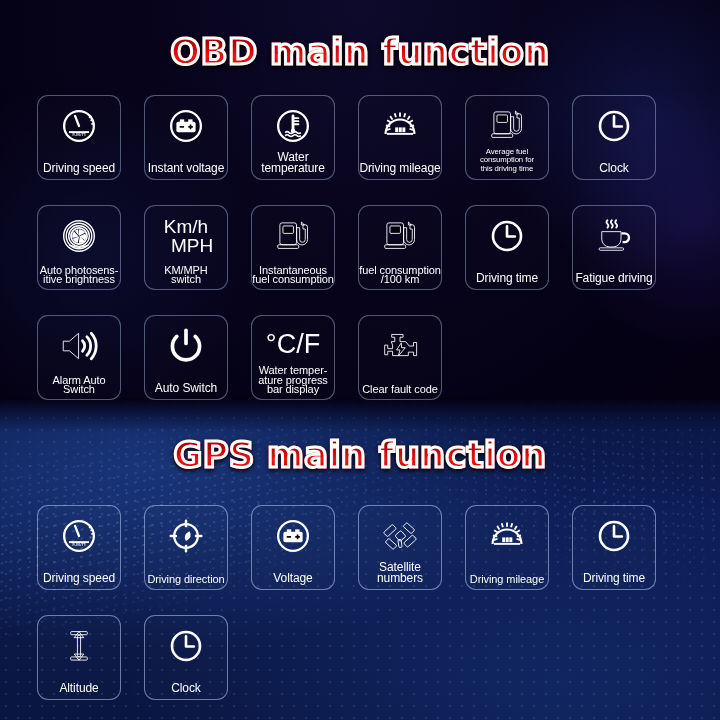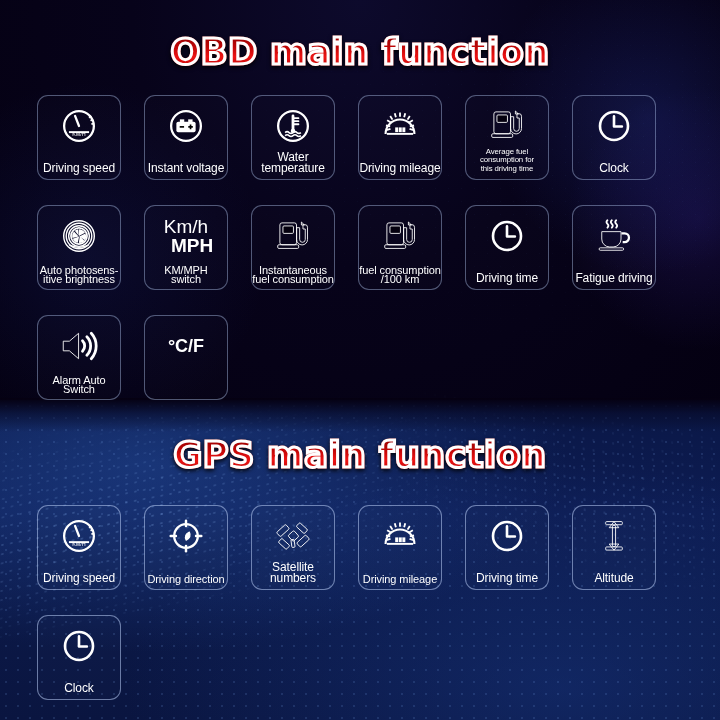--- a/index.html
+++ b/index.html
@@ -103,22 +103,22 @@
     height:45px;width:100%;
     display:flex;align-items:center;justify-content:center;
     color:#ffffff;
   }
   .ico svg{display:block;}
   .ico.text-ico{
     flex-direction:column;color:#fff;line-height:1.0;
     font-family:"Liberation Sans", sans-serif;
   }
   .kmh{font-size:19px;font-weight:400;letter-spacing:0px;}
-  .mph{font-size:19px;font-weight:700;letter-spacing:0px;margin-left:12px;}
-  .cf{font-size:18px;font-weight:700;}
+  .mph{font-size:19px;font-weight:400;letter-spacing:0px;margin-left:12px;}
+  .cf{font-size:27px;font-weight:400;}
 
   .lbl{
     margin-top:auto;margin-bottom:5px;
     width:84px;text-align:center;
     color:#ffffff;
     font-size:12px;line-height:11px;
     font-family:"Liberation Sans", sans-serif;
     white-space:pre-line;
     letter-spacing:-.1px;
   }
@@ -326,24 +326,45 @@
       <g fill="none" stroke="#fff" stroke-linecap="round">
         <path d="M28 18 a8.5 8.5 0 0 1 0 12" stroke-width="3.2"></path>
         <path d="M33 13.5 a15 15 0 0 1 0 21" stroke-width="3.2"></path>
         <path d="M38 9.5 a21.5 21.5 0 0 1 0 29" stroke-width="3.2"></path>
       </g>
     </svg>
         </div>
         <div class="lbl sm">Alarm Auto
 Switch</div>
       </div>
+      <div class="card" id="obd-card-14">
+        <div class="ico">
+          <svg xmlns="http://www.w3.org/2000/svg" viewBox="0 0 48 48" width="42" height="42" fill="none" stroke="#fff" stroke-width="4.2" stroke-linecap="round">
+      <path d="M13.5 13 A15.5 15.5 0 1 0 34.5 13"></path>
+      <path d="M24 6 v15"></path>
+    </svg>
+        </div>
+        <div class="lbl">Auto Switch</div>
+      </div>
       <div class="card" id="obd-card-15">
         <div class="ico text-ico">
           <div class="cf">°C/F</div>
         </div>
+        <div class="lbl sm">Water temper-
+ature progress
+bar display</div>
+      </div>
+      <div class="card" id="obd-card-16">
+        <div class="ico">
+          <svg xmlns="http://www.w3.org/2000/svg" viewBox="0 0 48 48" width="42" height="42" fill="none" stroke="#fff">
+      <path d="M14 19 h4 v-5 h-3.5 v-3.2 h13 V14 H24 v5 h6.5 l4 5 h5 v-4 h3.5 v15 h-3.5 v-4 h-6 v4 h-18 v-5 h-5.5 v4 H6.5 v-11 H10 v4 h5.5 v-4 z"></path>
+      <path d="M25.5 20.5 l-5.5 8 h4 l-2 7 8 -9.5 h-4.2 z" fill="#04000e"></path>
+    </svg>
+        </div>
+        <div class="lbl sm">Clear fault code</div>
       </div>
     </div>
 
   <div class="title" id="gps-title">GPS main function</div>
   <div class="grid" id="gps-grid">
       <div class="card" id="gps-card-0">
         <div class="ico">
           <svg xmlns="http://www.w3.org/2000/svg" viewBox="0 0 48 48" width="42" height="42" fill="none" stroke="#fff" stroke-width="2.6">
       <circle cx="24" cy="24" r="17"></circle>
       <path d="M24 24 L19.5 12.5" stroke-width="2.6" stroke-linecap="round"></path>
@@ -365,20 +386,33 @@
       <g stroke-width="2.8" stroke-linecap="round">
         <path d="M24 6.5 v6"></path>
               <path d="M24 35.5 v6"></path>
         <path d="M6.5 24 h6"></path>
               <path d="M35.5 24 h6"></path>
       </g>
       <path d="M27.8 19.5 q2.8 6 -3.6 9.2 -2.8 -6 3.6 -9.2 z" fill="#fff" stroke="#fff" stroke-width="1.4" stroke-linejoin="round"></path>
     </svg>
         </div>
         <div class="lbl sm">Driving direction</div>
+      </div>
+      <div class="card" id="gps-card-2">
+        <div class="ico">
+          <svg xmlns="http://www.w3.org/2000/svg" viewBox="0 0 48 48" width="42" height="42" fill="none" stroke="#fff" stroke-width="2.6">
+      <circle cx="24" cy="24" r="17"></circle>
+      <rect x="13" y="19" width="22" height="12" rx="2.2" fill="#fff" stroke="none"></rect>
+      <rect x="17" y="16.4" width="5" height="3" fill="#fff" stroke="none"></rect>
+      <rect x="26.5" y="16.4" width="5" height="3" fill="#fff" stroke="none"></rect>
+      <path d="M16.8 25 h5" stroke="#000" stroke-width="1.9"></path>
+      <path d="M29.2 22.4 v5.2 M26.6 25 h5.2" stroke="#000" stroke-width="1.9"></path>
+    </svg>
+        </div>
+        <div class="lbl">Voltage</div>
       </div>
       <div class="card" id="gps-card-3">
         <div class="ico">
           <svg xmlns="http://www.w3.org/2000/svg" viewBox="0 0 48 48" width="42" height="42" fill="none" stroke="#fff">
       <rect x="20" y="19.5" width="9" height="9" rx="1.6" transform="rotate(-42 24.5 24)"></rect>
       <rect x="5.5" y="14.5" width="14" height="6.6" rx="1.4" transform="rotate(-42 12.5 17.8)"></rect>
       <rect x="28.5" y="26.5" width="14" height="6.6" rx="1.4" transform="rotate(-42 35.5 29.8)"></rect>
       <rect x="28" y="12" width="12.5" height="6" rx="1.4" transform="rotate(42 34.2 15)"></rect>
       <rect x="7.5" y="30" width="12.5" height="6" rx="1.4" transform="rotate(42 13.7 33)"></rect>
       <rect x="22.2" y="28" width="3.6" height="9" rx="1" transform="rotate(-8 24 32.5)"></rect>

